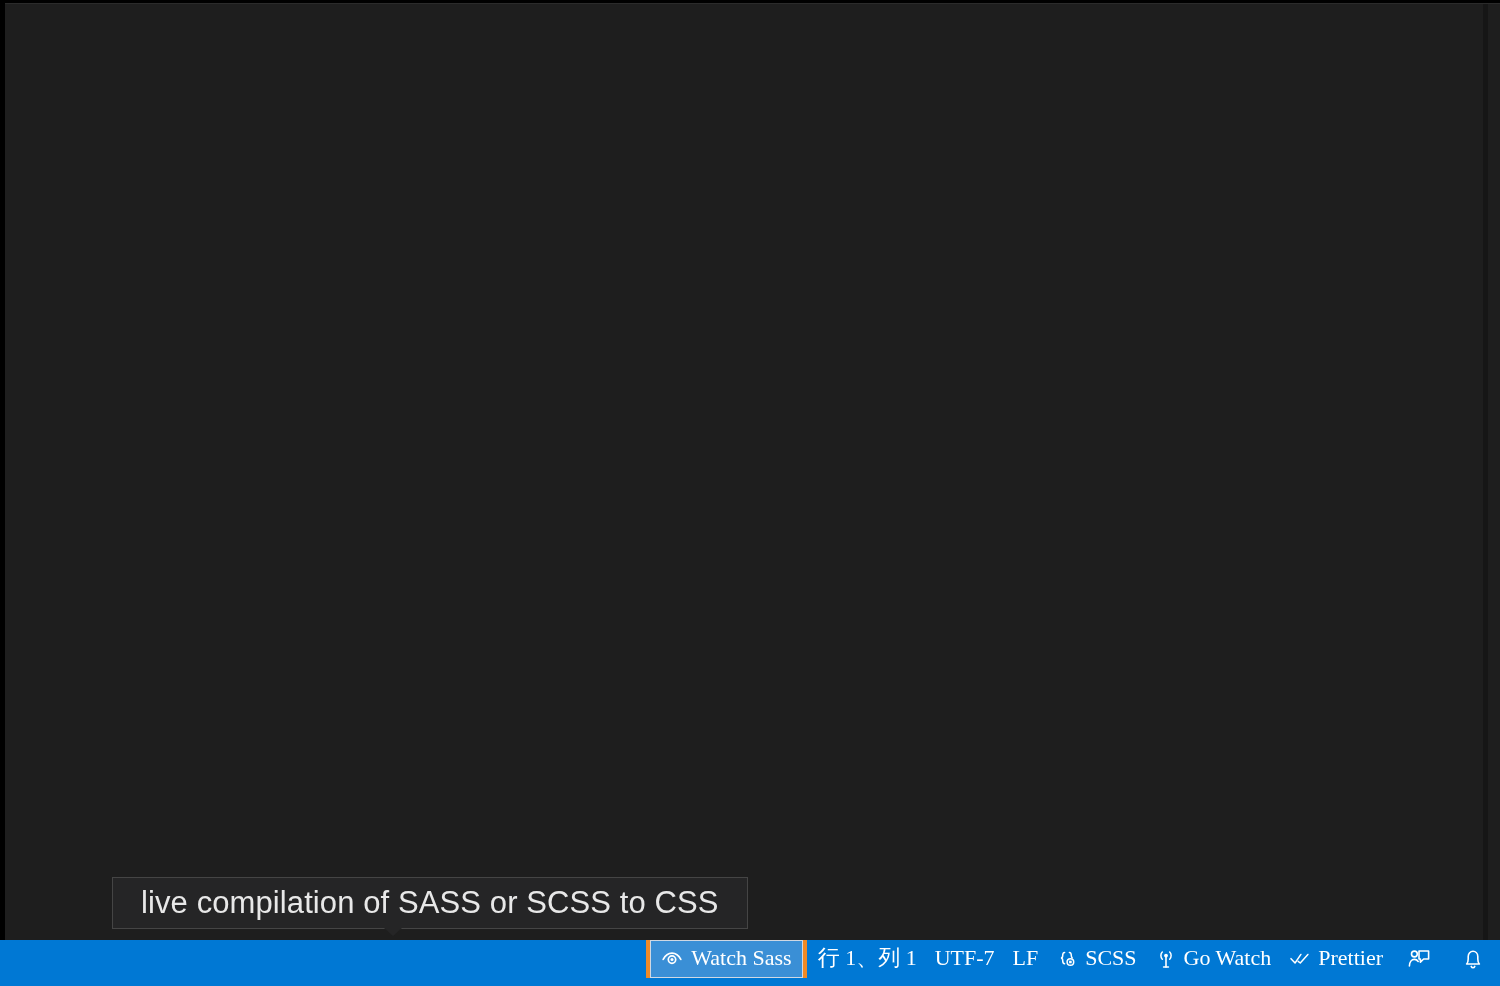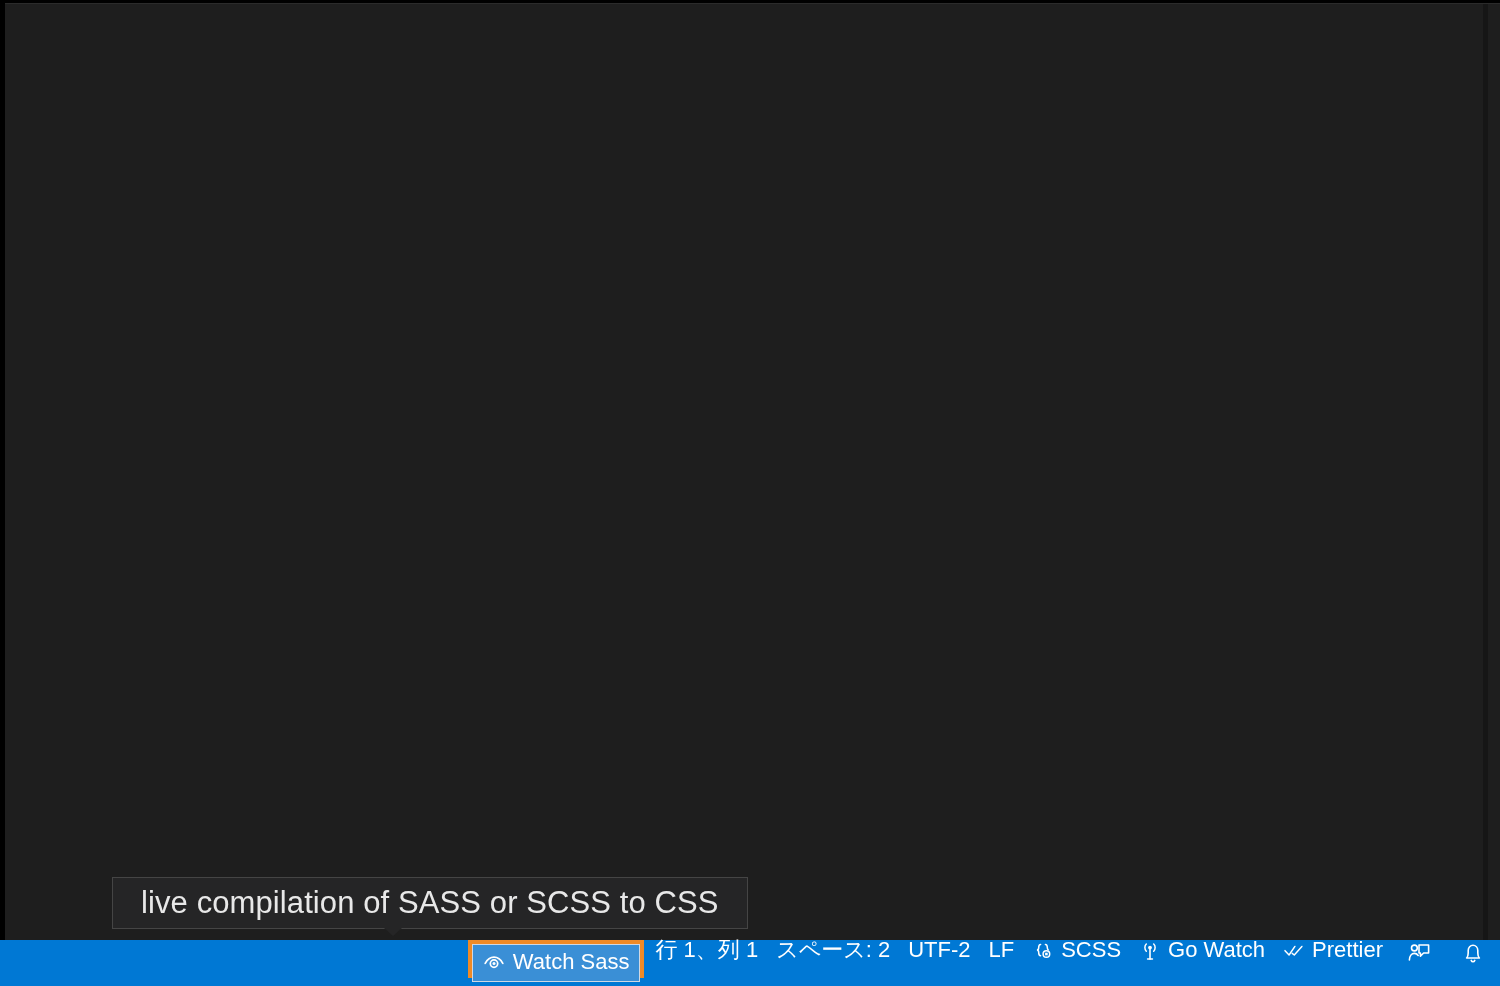--- a/index.html
+++ b/index.html
@@ -119,26 +119,28 @@
   .status-left-spacer {
     flex: 1 1 auto;
   }
   .status-right {
     display: flex;
     align-items: stretch;
   }
 
   .status-item {
     display: flex;
+    align-items: center;
     gap: 7px;
     padding: 0 9px;
     height: 38px;
     box-sizing: border-box;
     white-space: nowrap;
     line-height: 1;
+    font-family: Liberation Serif, serif;
   }
   .status-item .label {
     position: relative;
     top: -1px;
   }
 
   
   .status-item.focused {
     background: #ef8a26;
     padding: 0;
@@ -203,26 +205,23 @@
             </svg>
           </span>
           <span class="label">Watch Sass</span>
         </div>
       </div>
 
       <div class="status-item">
         <span class="label">行 1、列 1</span>
       </div>
 
-      <div class="status-item">
-        <span class="label">スペース: 2</span>
-      </div>
-
-      <div class="status-item">
-        <span class="label">UTF-2</span>
+
+      <div class="status-item">
+        <span class="label">UTF-7</span>
       </div>
 
       <div class="status-item">
         <span class="label">LF</span>
       </div>
 
       <div class="status-item">
         <span class="icon">
           <svg width="22" height="22" viewBox="0 0 22 22" fill="none">
             <path d="M8.6 4.4 C6.7 4.4 6.7 6.2 6.7 7.6 C6.7 9.0 6.0 10.1 4.9 10.1 C6.0 10.1 6.7 11.2 6.7 12.6 C6.7 14.0 6.7 15.8 8.6 15.8" stroke="#ffffff" stroke-width="1.5" stroke-linecap="round" fill="none"></path>

